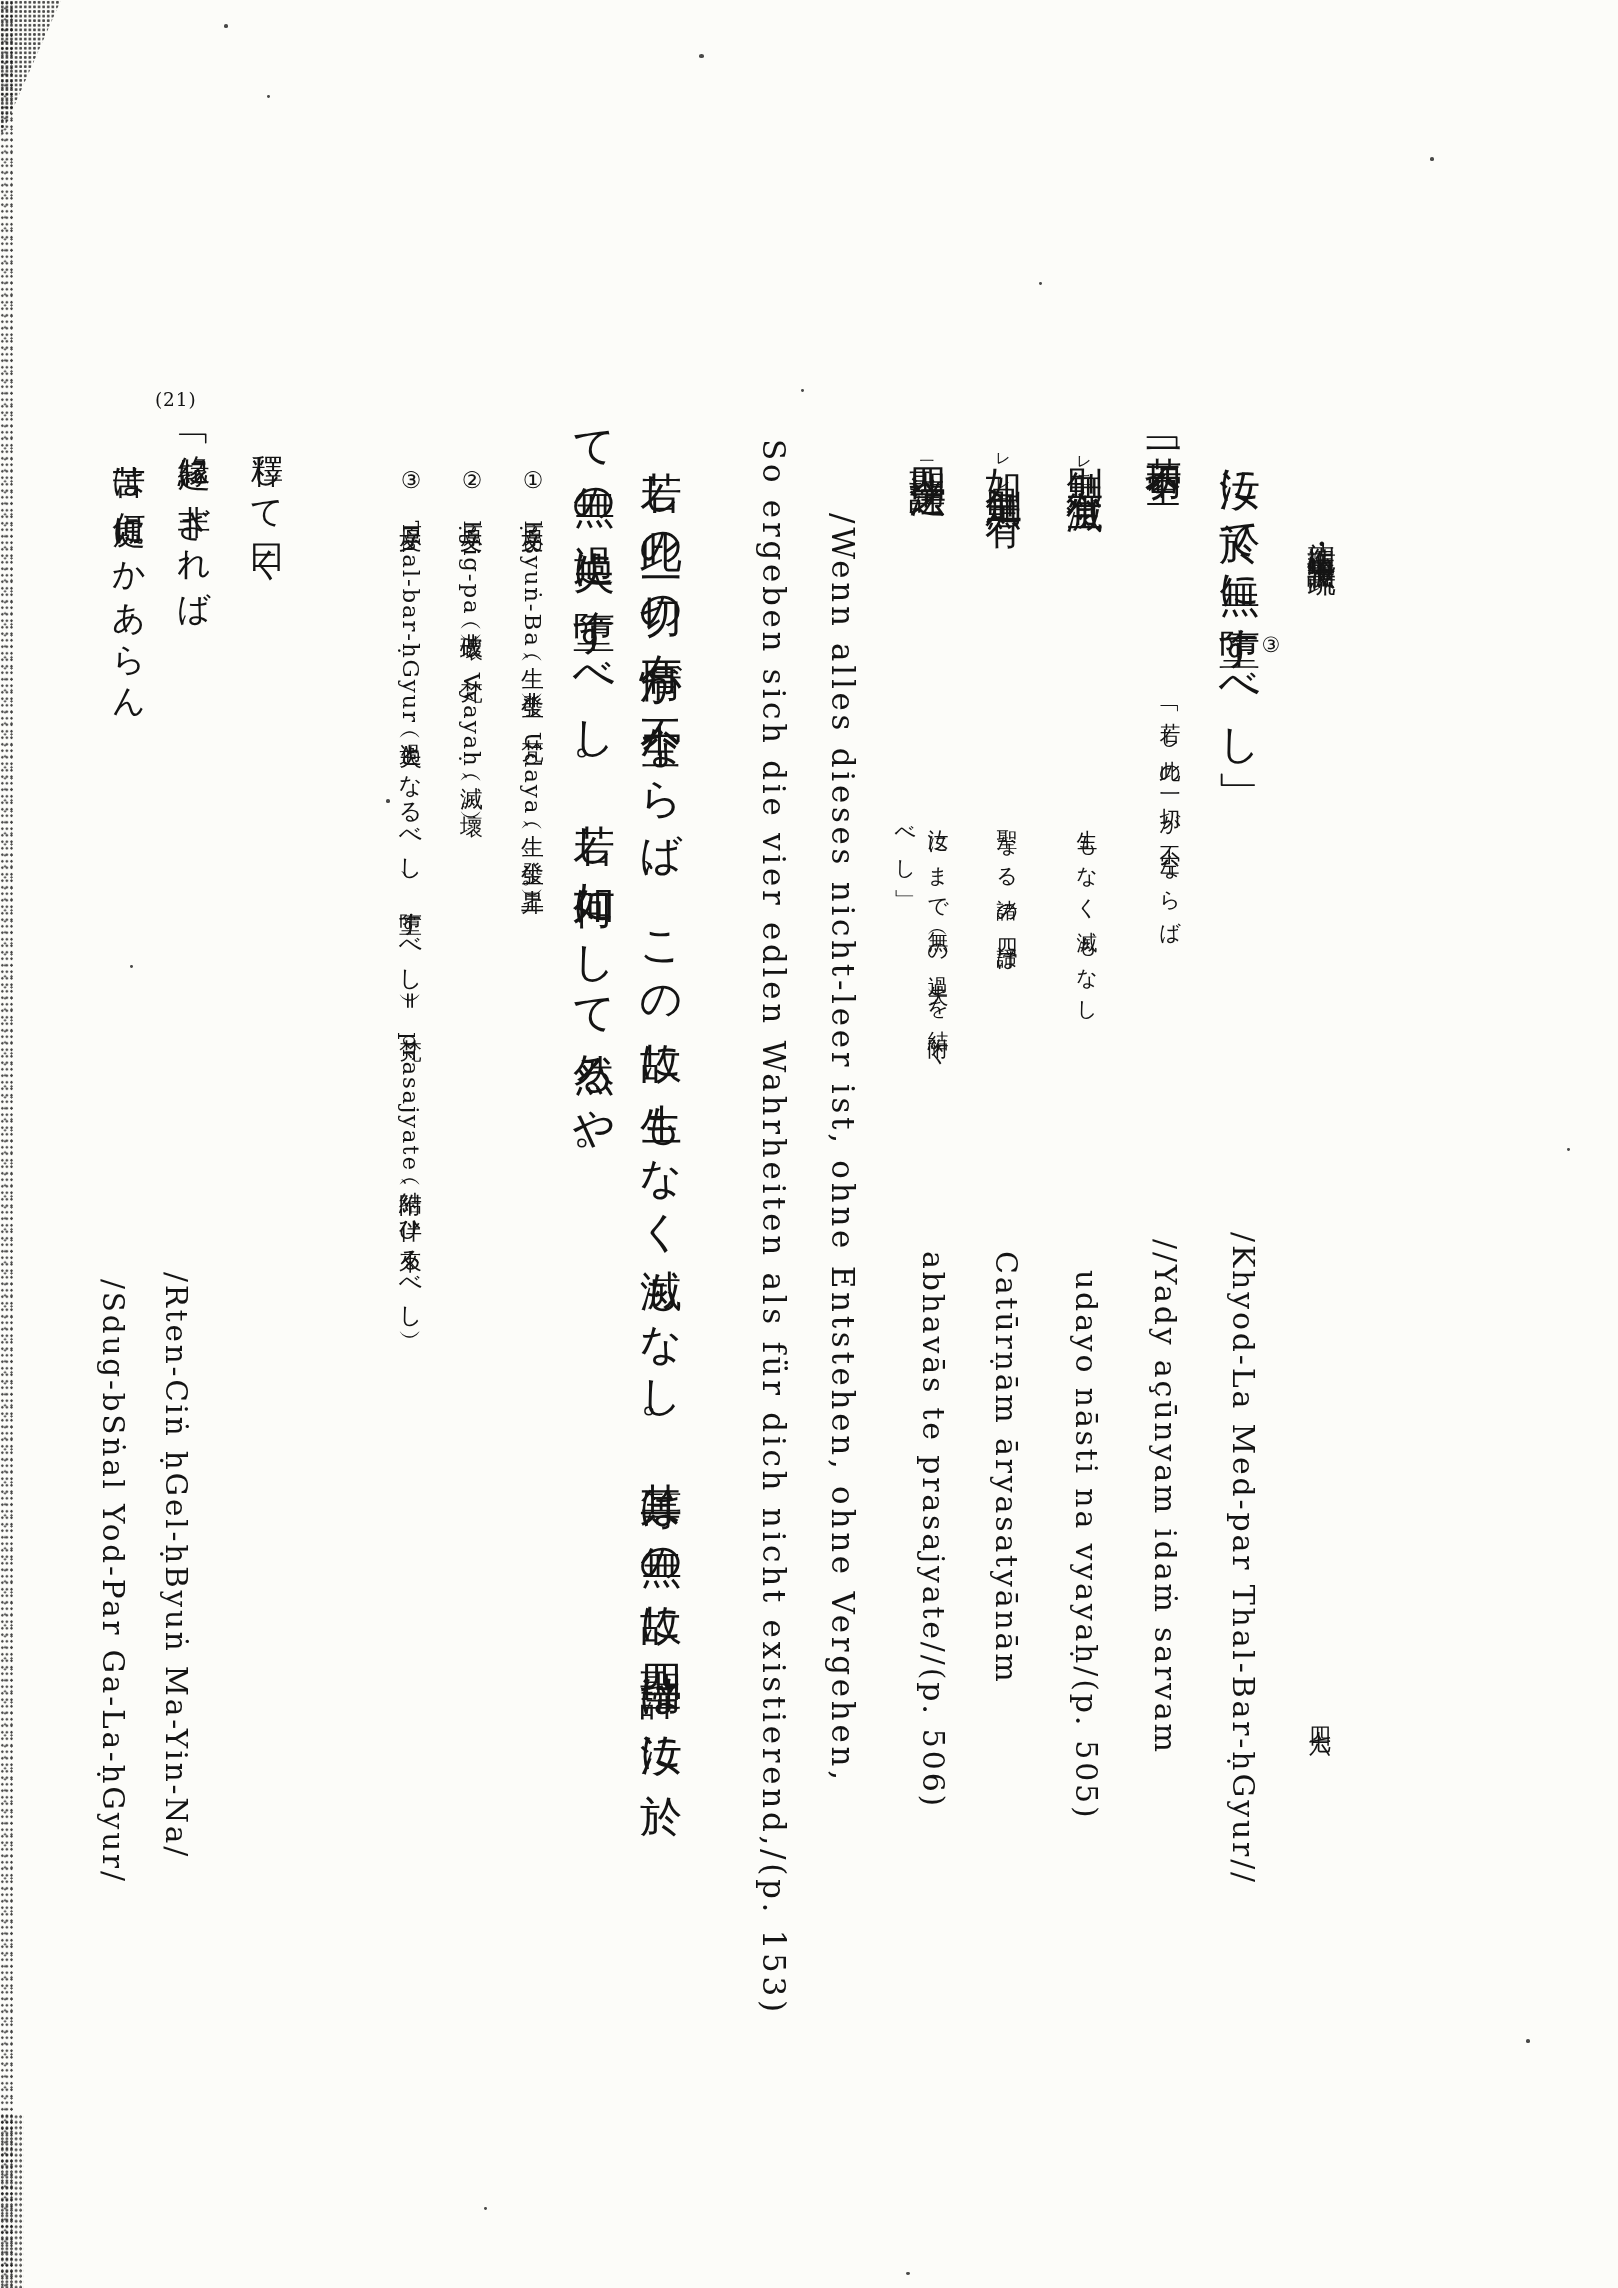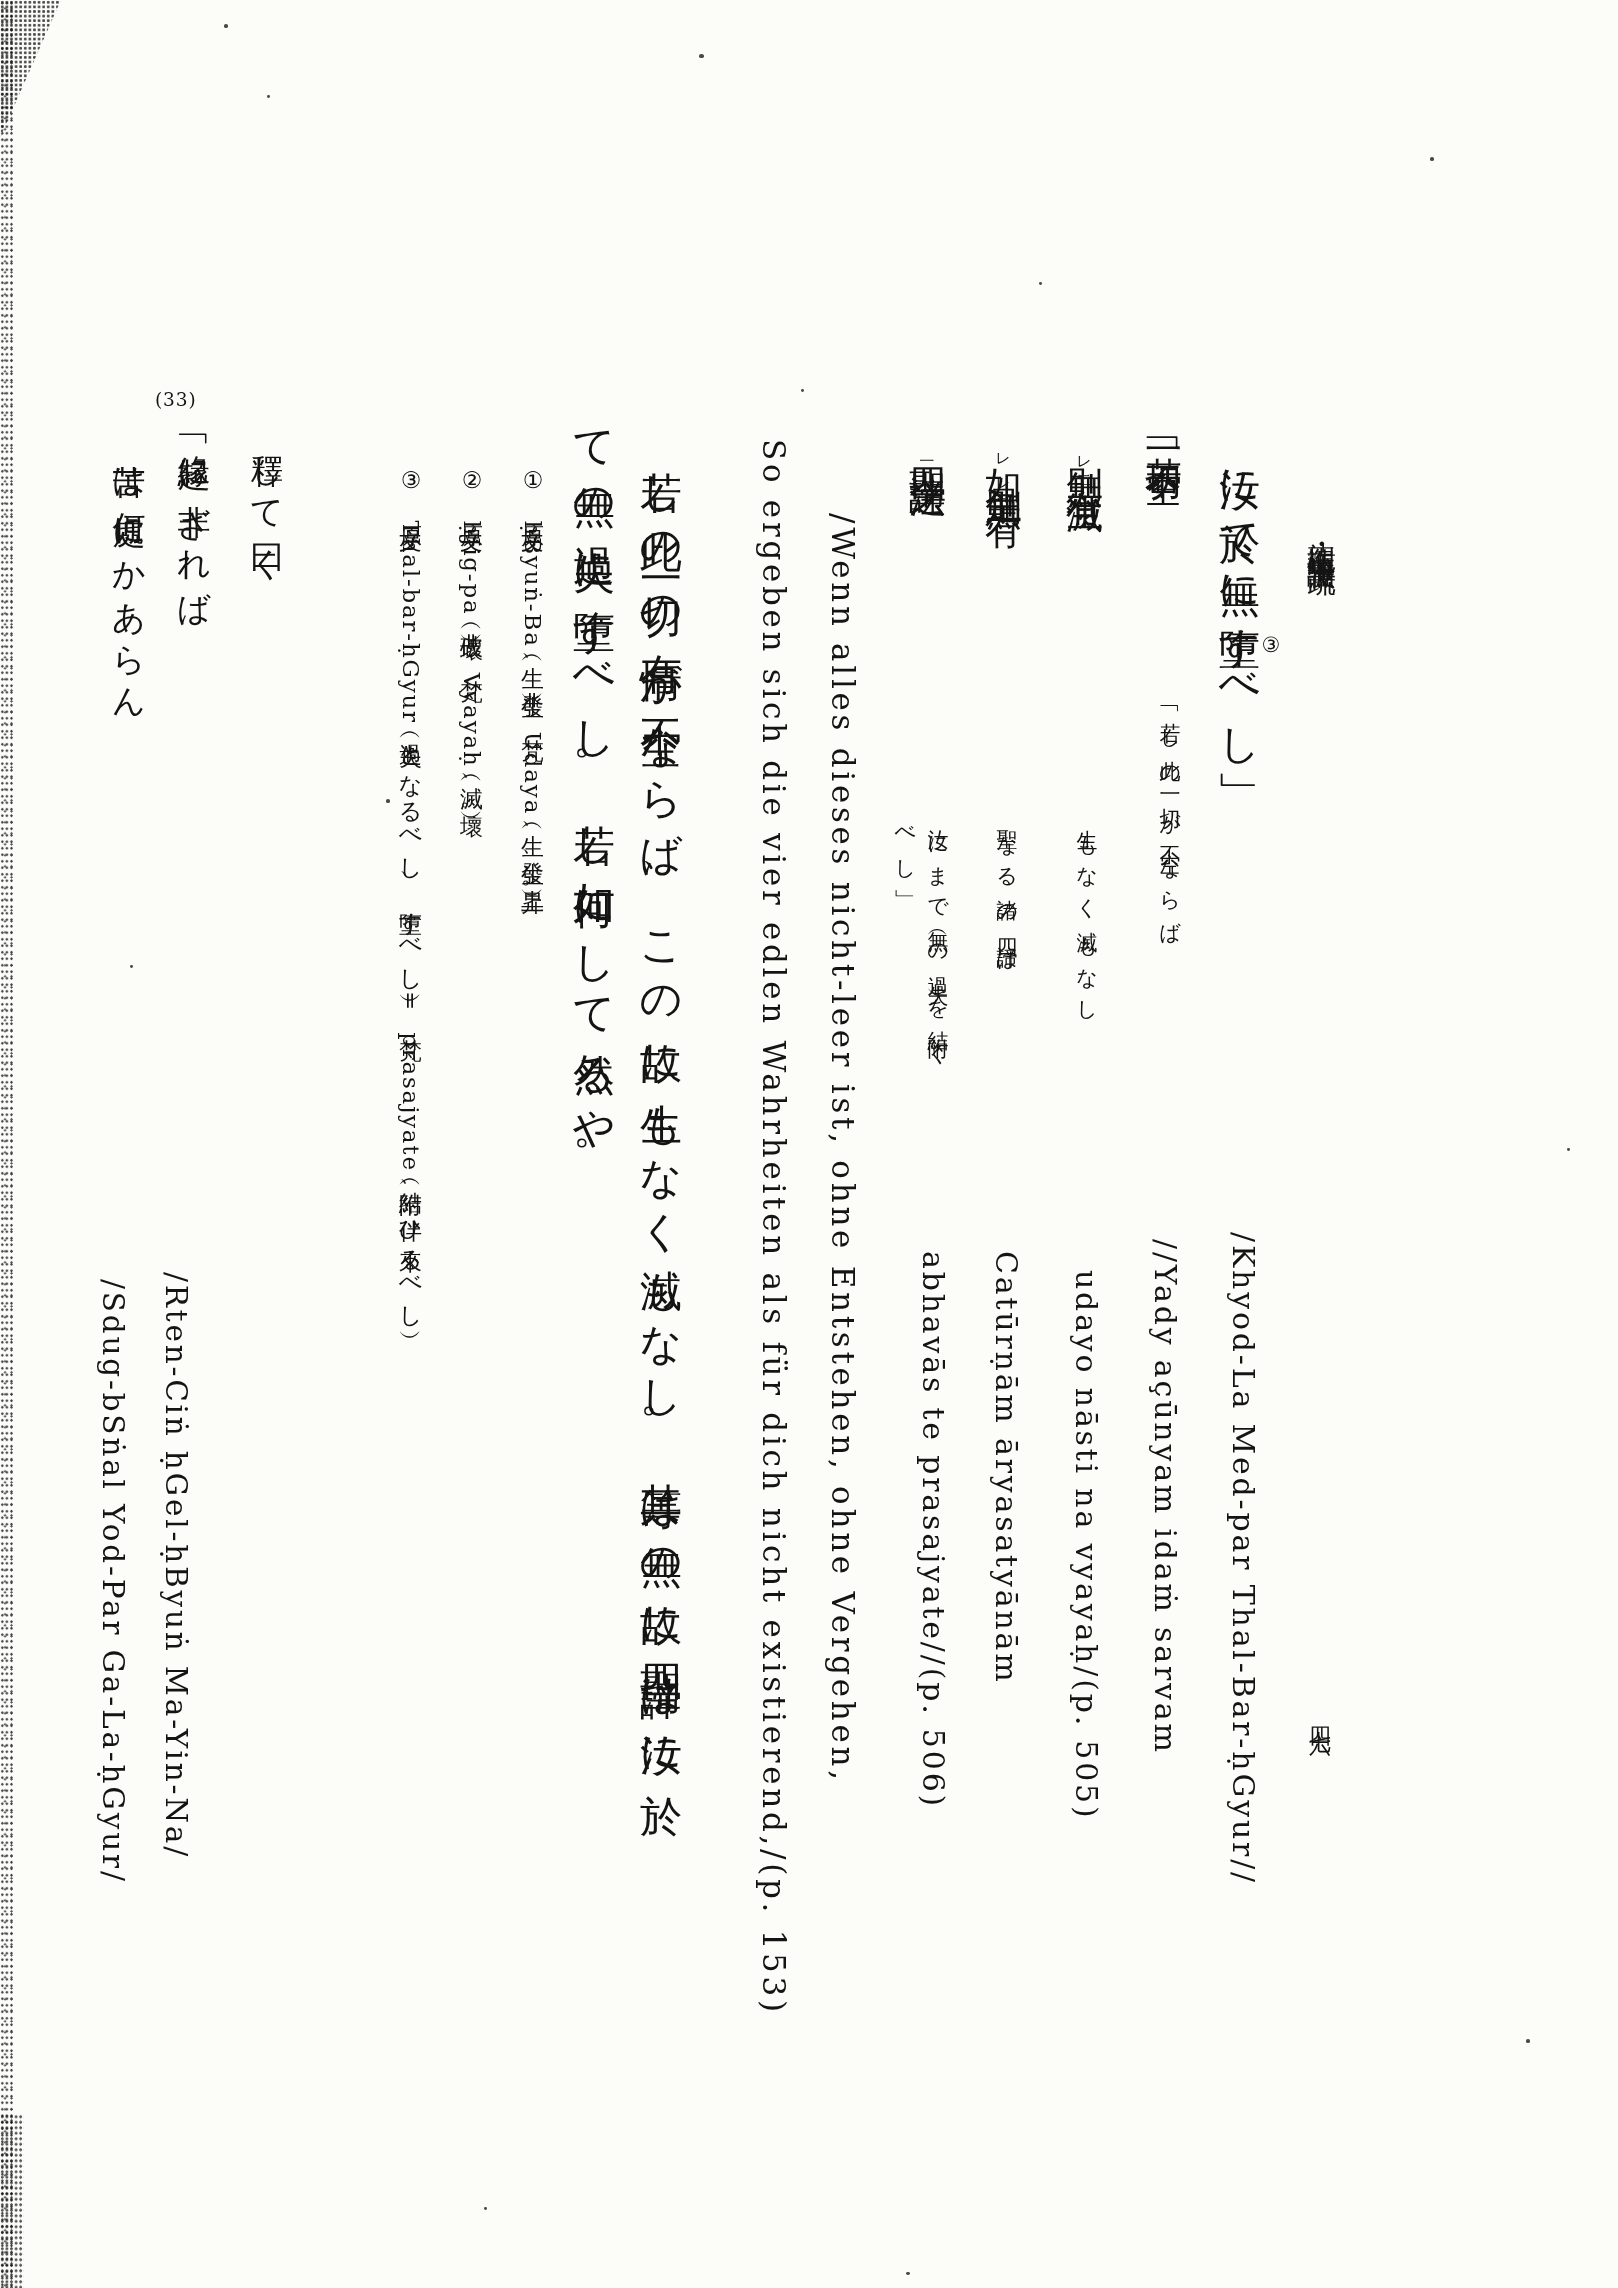--- a/index.html
+++ b/index.html
@@ -107,20 +107,20 @@
     <span class="circ">①</span><span>原文 ḥByuṅ-Ba（生、發生） = 梵 Udaya（生、發生、上昇）。</span>
   </div>
   <div class="vcol fnote" style="right:1133px;top:467px;">
     <span class="circ">②</span><span>原文 ḥJig-pa（破壞） = 梵 Vyayaḥ（滅、壞）。</span>
   </div>
   <div class="vcol fnote" style="right:1194px;top:467px;">
     <span class="circ">③</span><span>原文 Thal-bar-ḥGyur（過失となるべし、墮すべし） = 梵 prasajyate（結附、伴ひ來るべし）</span>
   </div>
 
   <div class="vcol shaku" style="right:1331px;top:428px;">釋して曰く</div>
-  <div class="ref21" style="left:155px;top:389px;">(33)</div>
+  <div class="ref21" style="left:155px;top:389px;">(21)</div>
   <div class="vcol quote" style="right:1404px;top:423px;">「緣起に非ざれば</div>
   <div class="vcol quote" style="right:1469px;top:439px;">苦は何處にかあらん</div>
   <div class="vcol tib" style="right:1424px;top:1272px;">/Rten-Ciṅ ḥGel-ḥByuṅ Ma-Yin-Na/</div>
   <div class="vcol tib" style="right:1487px;top:1279px;">/Sdug-bSṅal Yod-Par Ga-La-ḥGyur/</div>
 
 </div>
 
 
 </body></html>

